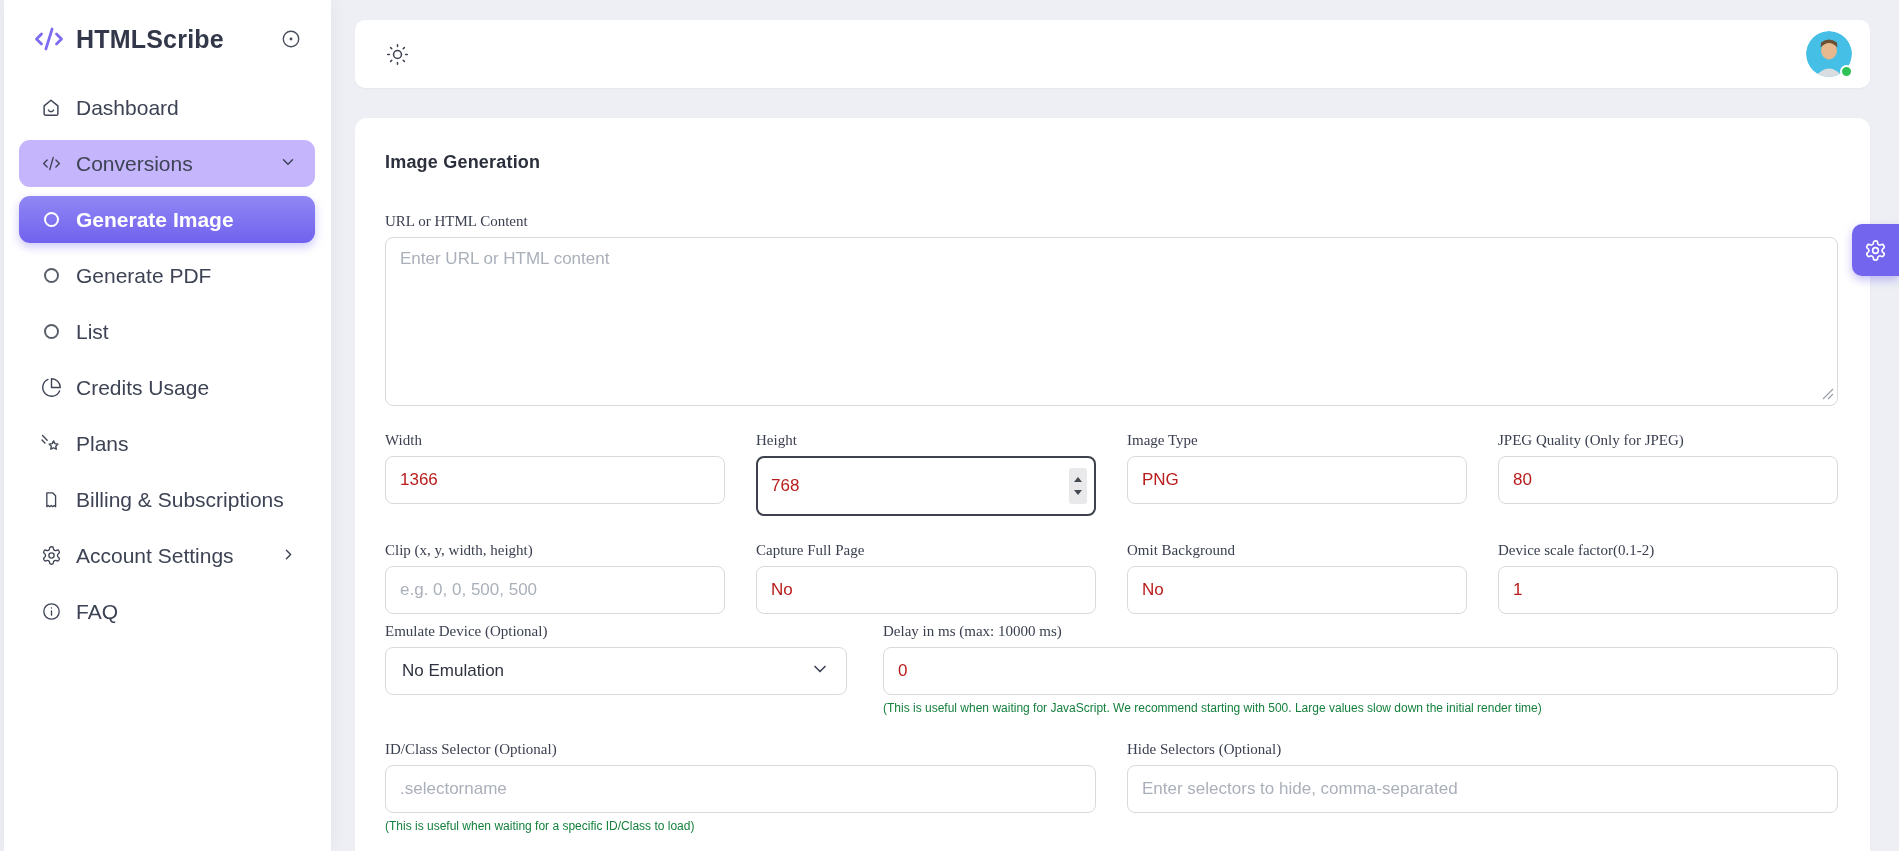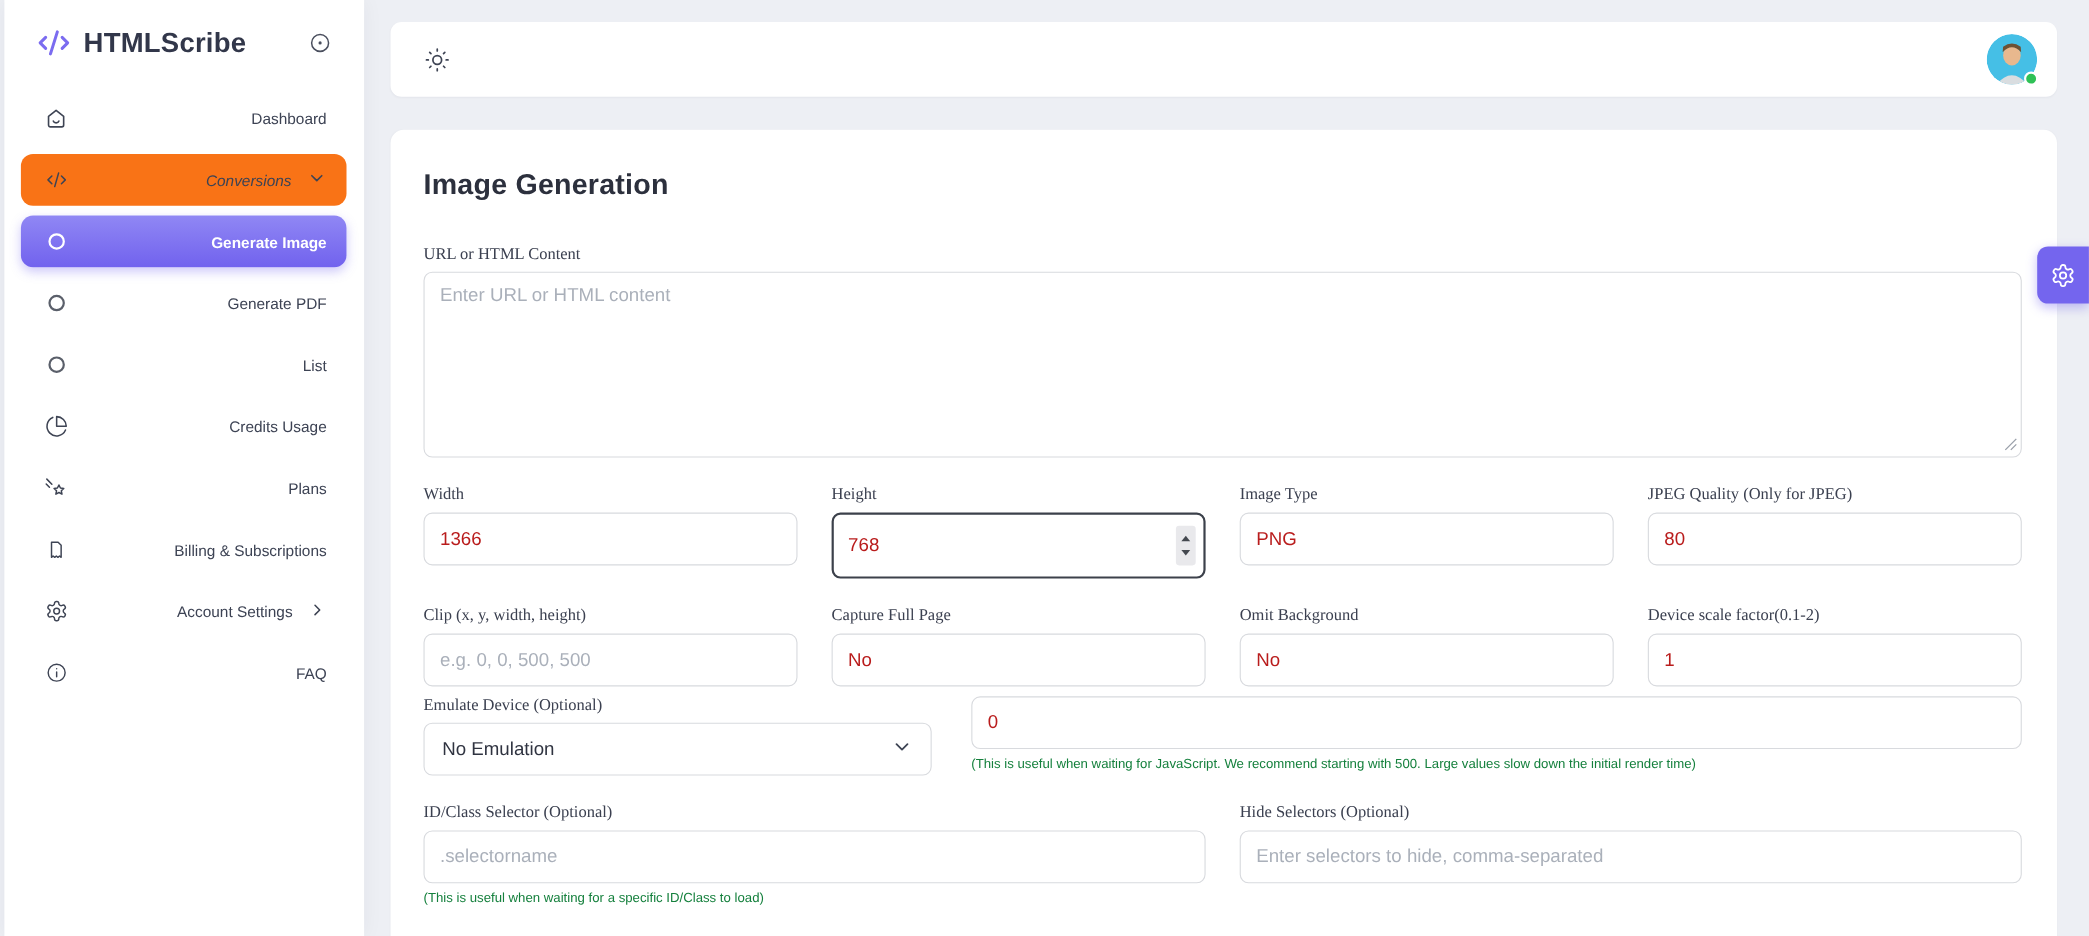--- a/index.html
+++ b/index.html
@@ -8,44 +8,44 @@
 
   
   .sidebar { position:absolute; left:4px; top:0; width:327px; height:851px; background:#ffffff;
              box-shadow:0 0 18px rgba(25,30,50,.05); z-index:5; }
   .logo-row { display:flex; align-items:center; padding:24px 28px 0 30px; gap:12px; }
   .logo-code { color:#7b6cf0; flex:0 0 auto; display:flex; }
   .logo-text { font-size:25px; font-weight:800; color:#32374a; letter-spacing:.2px; flex:1; }
   .sidebar-toggle { width:24px; height:24px; display:flex; align-items:center; justify-content:center; cursor:pointer; }
   .nav { margin-top:30px; }
   .nav-item { height:47px; margin:0 16px 9px 15px; border-radius:11px; display:flex; align-items:center;
-              gap:14px; padding:0 18px 0 21px; font-size:14px; color:#3d4354; cursor:pointer;text-align:right; }
+              gap:14px; padding:0 18px 0 21px; font-size:21px; color:#3d4354; cursor:pointer; }
   .nav-item .ico { width:22px; height:22px; display:flex; align-items:center; justify-content:center; flex:0 0 auto; }
   .nav-item .lbl { flex:1; white-space:nowrap; }
-  .nav-item.section { background:#f97316;font-style:italic; }
+  .nav-item.section { background:#c4b5fd; }
   .nav-item.active { background:linear-gradient(180deg,#9087f4 0%,#7162ee 100%); color:#ffffff; font-weight:700;
                      box-shadow:0 4px 10px rgba(113,98,238,.35); }
   .bullet { width:15px; height:15px; border:2px solid #5a5f6a; border-radius:50%; }
   .nav-item.active .bullet { border-color:#ffffff; }
   svg.stroke { fill:none; stroke:#3e4454; stroke-width:1.6; stroke-linecap:round; stroke-linejoin:round; }
 
   
   .main { position:absolute; left:327px; top:0; right:0; height:851px; padding:20px 29px 0 28px; }
   .topbar { background:#ffffff; height:68px; border-radius:10px; display:flex; align-items:center;
             padding:0 18px 0 22px; box-shadow:0 1px 2px rgba(16,24,40,.04); }
   .theme-btn { width:40px; height:40px; display:flex; align-items:center; justify-content:center; cursor:pointer; }
   .topbar-spacer { flex:1; }
   .avatar-wrap { position:relative; width:46px; height:46px; cursor:pointer; }
   .avatar-wrap svg { display:block; border-radius:50%; }
   .status-dot { position:absolute; right:-1px; bottom:-1px; width:13px; height:13px; border-radius:50%;
                 background:#2fc156; border:2px solid #ffffff; }
 
   .card { background:#ffffff; border-radius:12px; margin-top:30px; height:920px;
           padding:34px 32px 40px 30px; box-shadow:0 1px 2px rgba(16,24,40,.04); }
-  .card h1 { font-size:26px; font-weight:700; color:#2c303d; letter-spacing:.2px; }
+  .card h1 { font-size:18px; font-weight:700; color:#2c303d; letter-spacing:.2px; }
 
   .field-label { font-size:15px; color:#3b4050; margin-bottom:7px; display:block;font-family:Liberation Serif, serif; }
   .helper { font-size:12px; color:#15803d; margin-top:6px; }
 
   .url-block { margin-top:40px; }
   textarea.inp { width:100%; height:169px; resize:none; }
   .ta-wrap { position:relative; }
   .ta-resize { position:absolute; right:4px; bottom:6px; pointer-events:none; }
 
   .inp { border:1px solid #d8dade; border-radius:8px; background:#fff; font-family:"Liberation Sans",sans-serif;
@@ -296,20 +296,21 @@
         <div class="select">
           <span class="sel-text">No Emulation</span>
           <span>
             <svg class="stroke" width="20" height="20" viewBox="0 0 24 24" style="stroke-width:2">
                 <path d="m6 9 6 6 6-6"></path>
               </svg>
           </span>
         </div>
       </div>
       <div>
+        <label class="field-label">Delay in ms (max: 10000 ms)</label>
         <input class="inp" value="0" style="">
         <div class="helper">(This is useful when waiting for JavaScript. We recommend starting with 500. Large values slow down the initial render time)</div>
       </div>
     </div>
 
     <div class="grid2">
       <div>
         <label class="field-label">ID/Class Selector (Optional)</label>
         <input class="inp" placeholder=".selectorname" style="">
         <div class="helper">(This is useful when waiting for a specific ID/Class to load)</div>

